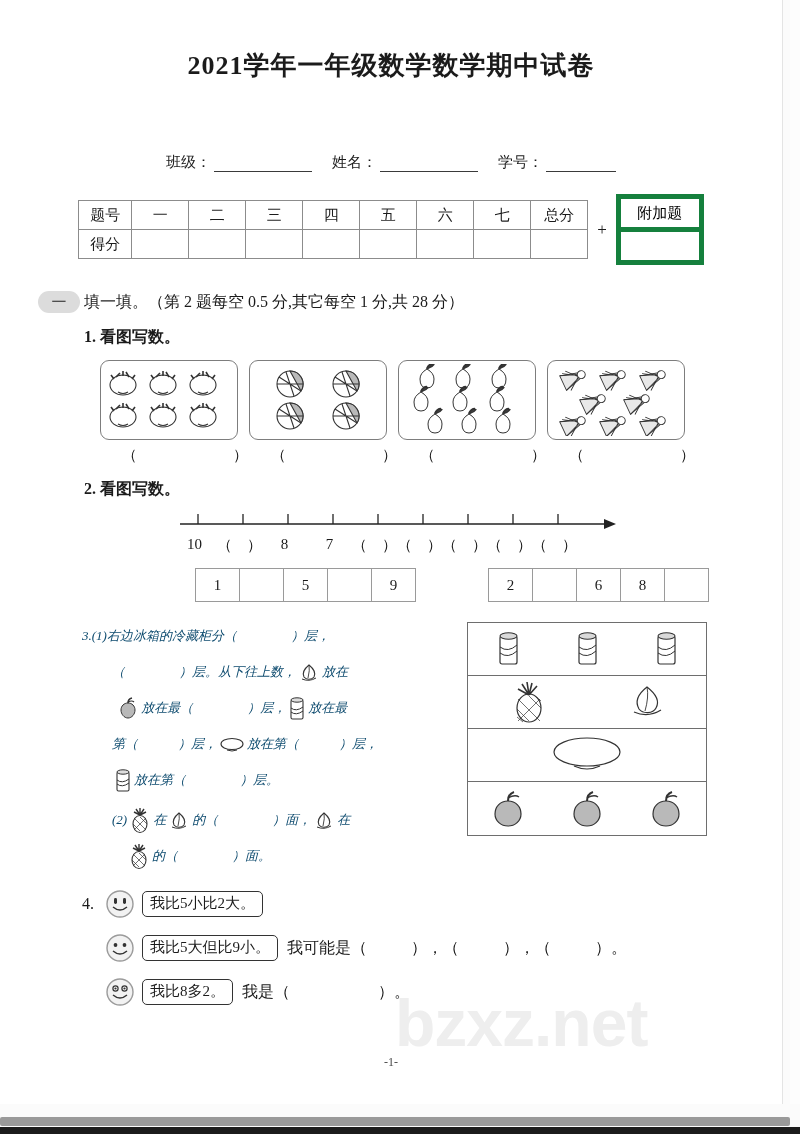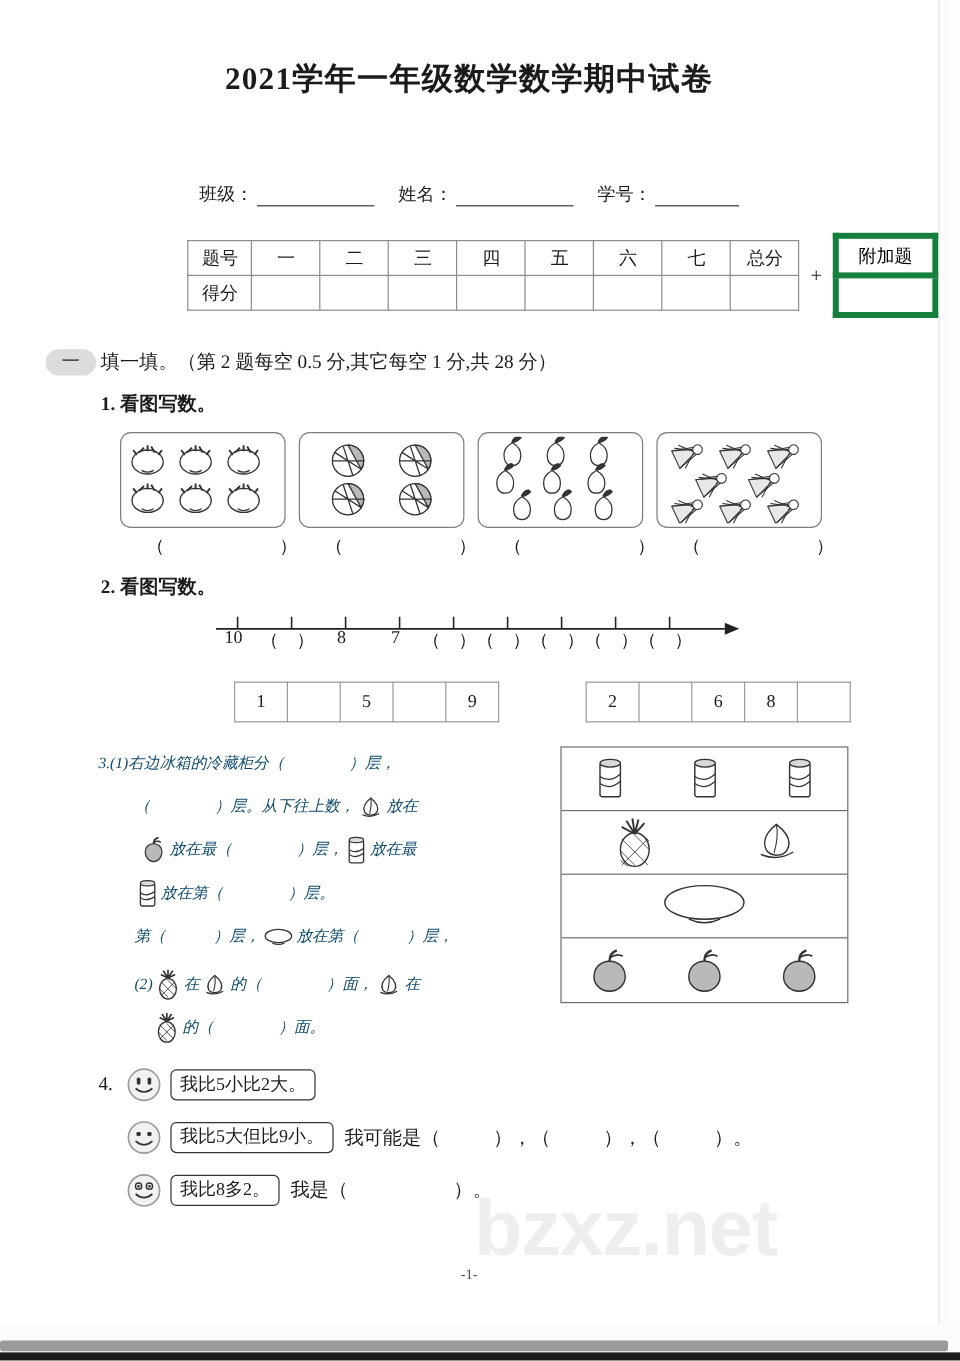--- a/index.html
+++ b/index.html
@@ -71,21 +71,21 @@
     width: 98px;
     border-bottom: 1px solid #3a3a3a;
     height: 13px;
     margin-left: 3px;
   }
 
   
   .score-wrap {
     display: flex;
     align-items: center;
-    justify-content: flex-end;
+    justify-content: center;
     margin-top: 22px;
   }
   table.score {
     border-collapse: collapse;
     font-size: 15px;
     color: #1b1b1b;
   }
   table.score td {
     border: 1px solid #8c8c8c;
     width: 54px;
@@ -510,21 +510,21 @@
             <line x1="63" y1="6" x2="63" y2="16"></line>
             <line x1="108" y1="6" x2="108" y2="16"></line>
             <line x1="153" y1="6" x2="153" y2="16"></line>
             <line x1="198" y1="6" x2="198" y2="16"></line>
             <line x1="243" y1="6" x2="243" y2="16"></line>
             <line x1="288" y1="6" x2="288" y2="16"></line>
             <line x1="333" y1="6" x2="333" y2="16"></line>
             <line x1="378" y1="6" x2="378" y2="16"></line>
           </g>
         </svg>
-        <div style="position:absolute; left:-8px; top:16px; display:flex; font-size:15px; color:#1b1b1b;">
+        <div style="position:absolute; left:-8px; top:28px; display:flex; font-size:15px; color:#1b1b1b;">
           <span style="width:45px;text-align:center">10</span>
           <span style="width:45px;text-align:center">（　）</span>
           <span style="width:45px;text-align:center">8</span>
           <span style="width:45px;text-align:center">7</span>
           <span style="width:45px;text-align:center">（　）</span>
           <span style="width:45px;text-align:center">（　）</span>
           <span style="width:45px;text-align:center">（　）</span>
           <span style="width:45px;text-align:center">（　）</span>
           <span style="width:45px;text-align:center">（　）</span>
         </div>
@@ -578,32 +578,32 @@
                 <path d="M12,6 q0,-4 4,-5" stroke="#333" stroke-width="1.6" fill="none"></path>
                 <path d="M12,5 q4,-2 6,0" stroke="#333" stroke-width="1.2" fill="none"></path>
               </svg><span>放在最（</span><span class="paren"><span class="sp-wide"></span></span><span>）层，</span><svg class="inline-ico" width="20" height="26" viewBox="0 0 20 26">
                 <rect x="4" y="4" width="12" height="19" rx="1.5" fill="#fff" stroke="#333" stroke-width="1.1"></rect>
                 <ellipse cx="10" cy="4" rx="6" ry="2.2" fill="#ddd" stroke="#333" stroke-width="1"></ellipse>
                 <path d="M4,12 q5,4 12,-1 M4,16 q5,4 12,-1" stroke="#333" stroke-width="1" fill="none"></path>
               </svg><span>放在最</span>
           </div>
 
           <div>
+            <span class="indent"></span><span>第（</span><span class="paren"><span class="sp"></span></span><span>）层，</span><svg class="inline-ico" width="28" height="18" viewBox="0 0 28 18">
+                <ellipse cx="14" cy="8" rx="11" ry="5.5" fill="#fff" stroke="#333" stroke-width="1.1"></ellipse>
+                <path d="M9,14 q5,2 10,0" stroke="#333" stroke-width="1" fill="none"></path>
+              </svg><span>放在第（</span><span class="paren"><span class="sp"></span></span><span>）层，</span>
+          </div>
+
+          <div>
             <span class="indent"></span><svg class="inline-ico" width="20" height="26" viewBox="0 0 20 26">
                 <rect x="4" y="4" width="12" height="19" rx="1.5" fill="#fff" stroke="#333" stroke-width="1.1"></rect>
                 <ellipse cx="10" cy="4" rx="6" ry="2.2" fill="#ddd" stroke="#333" stroke-width="1"></ellipse>
                 <path d="M4,12 q5,4 12,-1 M4,16 q5,4 12,-1" stroke="#333" stroke-width="1" fill="none"></path>
               </svg><span>放在第（</span><span class="paren"><span class="sp-wide"></span></span><span>）层。</span>
-          </div>
-
-          <div>
-            <span class="indent"></span><span>第（</span><span class="paren"><span class="sp"></span></span><span>）层，</span><svg class="inline-ico" width="28" height="18" viewBox="0 0 28 18">
-                <ellipse cx="14" cy="8" rx="11" ry="5.5" fill="#fff" stroke="#333" stroke-width="1.1"></ellipse>
-                <path d="M9,14 q5,2 10,0" stroke="#333" stroke-width="1" fill="none"></path>
-              </svg><span>放在第（</span><span class="paren"><span class="sp"></span></span><span>）层，</span>
           </div>
 
           <div style="margin-top:4px">
             <span class="indent"></span><span>(2)</span><svg class="inline-ico" width="24" height="26" viewBox="0 0 24 26">
                 <ellipse cx="12" cy="16" rx="7" ry="8.5" fill="#fff" stroke="#333" stroke-width="1.1"></ellipse>
                 <path d="M6,10 l12,12 M18,10 l-12,12 M5,16 l7,7 M12,9 l7,7" stroke="#333" stroke-width="0.7"></path>
                 <path d="M12,7 l-4,-6 M12,7 l0,-7 M12,7 l4,-6 M12,7 l-6,-3 M12,7 l6,-3" stroke="#333" stroke-width="1.4" fill="none"></path>
               </svg><span>在</span><svg class="inline-ico" width="24" height="22" viewBox="0 0 24 22">
                 <path d="M12,3 C7,7 5,11 7,15 C9,18 15,18 17,15 C19,11 17,7 12,3 Z" fill="#fff" stroke="#333" stroke-width="1.1"></path>
                 <path d="M12,3 q1,5 -1,13" stroke="#333" stroke-width="0.9" fill="none"></path>

